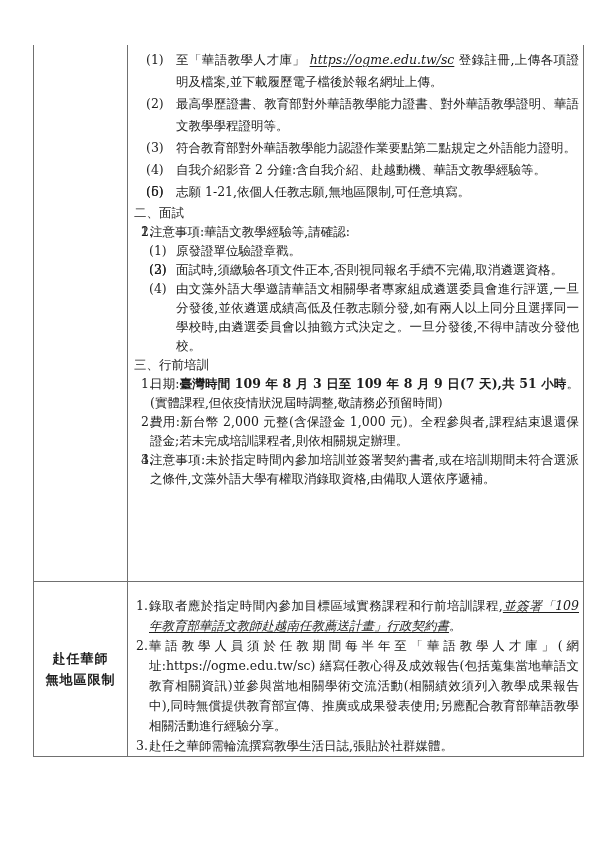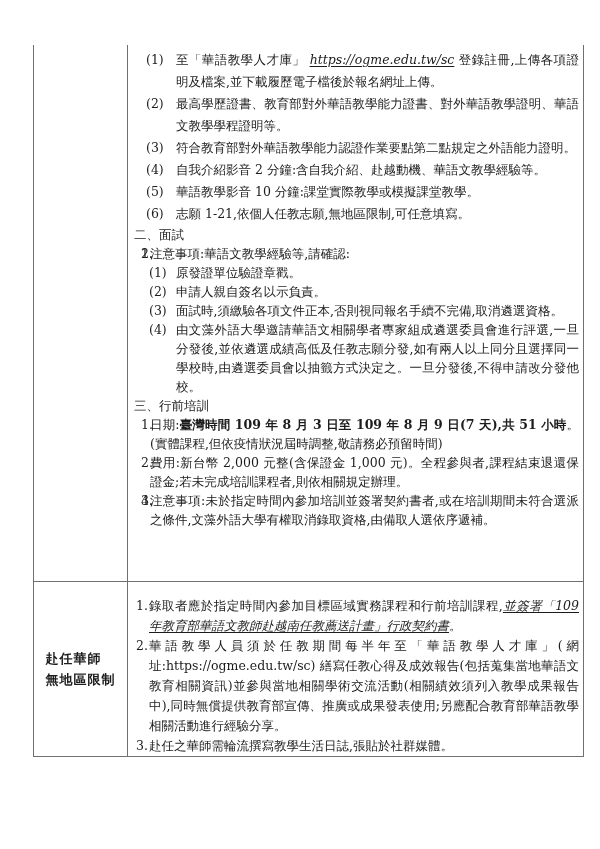--- a/index.html
+++ b/index.html
@@ -20,20 +20,21 @@
     display:flex; flex-direction:column;
   }
   .trow { display:flex; width:100%; }
   .trow1 { height:537px; }
   .trow2 { height:175px; border-top:1px solid #707070; }
 
   .cell-left {
     width:94px; flex:none;
     border-right:1px solid #707070;
     display:flex; align-items:center; justify-content:center;
+    text-align:center;
   }
   .cell-right {
     flex:1; overflow:hidden;
     padding:4px 4px 0 0;
     font-size:12.5px;
   }
 
   .hang { position:relative; text-align:justify; }
   .num { position:absolute; top:0; }
 
@@ -83,21 +84,20 @@
           <div class="hang">
             <span class="num">(3)</span>
             <span>符合教育部對外華語教學能力認證作業要點第二點規定之外語能力證明。</span>
           </div>
           <div class="hang">
             <span class="num">(4)</span>
             <span>自我介紹影音 2 分鐘:含自我介紹、赴越動機、華語文教學經驗等。</span>
           </div>
           <div class="hang">
             <span class="num">(5)</span>
-            <span>華語教學影音 10 分鐘:課堂實際教學或模擬課堂教學。</span>
           </div>
           <div class="hang">
             <span class="num">(6)</span>
             <span>志願 1-21,依個人任教志願,無地區限制,可任意填寫。</span>
           </div>
         </div>
 
         <div class="sec">
           <div class="sec-head">二、面試</div>
           <div class="hang n1">
@@ -106,21 +106,20 @@
           <div class="hang n1">
             <span class="num">2.</span>
             <span>注意事項:華語文教學經驗等,請確認:</span>
           </div>
           <div class="hang n2">
             <span class="num">(1)</span>
             <span>原發證單位驗證章戳。</span>
           </div>
           <div class="hang n2">
             <span class="num">(2)</span>
-            <span>申請人親自簽名以示負責。</span>
           </div>
           <div class="hang n2">
             <span class="num">(3)</span>
             <span>面試時,須繳驗各項文件正本,否則視同報名手續不完備,取消遴選資格。</span>
           </div>
           <div class="hang n2">
             <span class="num">(4)</span>
             <span>由文藻外語大學邀請華語文相關學者專家組成遴選委員會進行評選,一旦分發後,並依遴選成績高低及任教志願分發,如有兩人以上同分且選擇同一學校時,由遴選委員會以抽籤方式決定之。一旦分發後,不得申請改分發他校。</span>
           </div>
         </div>

